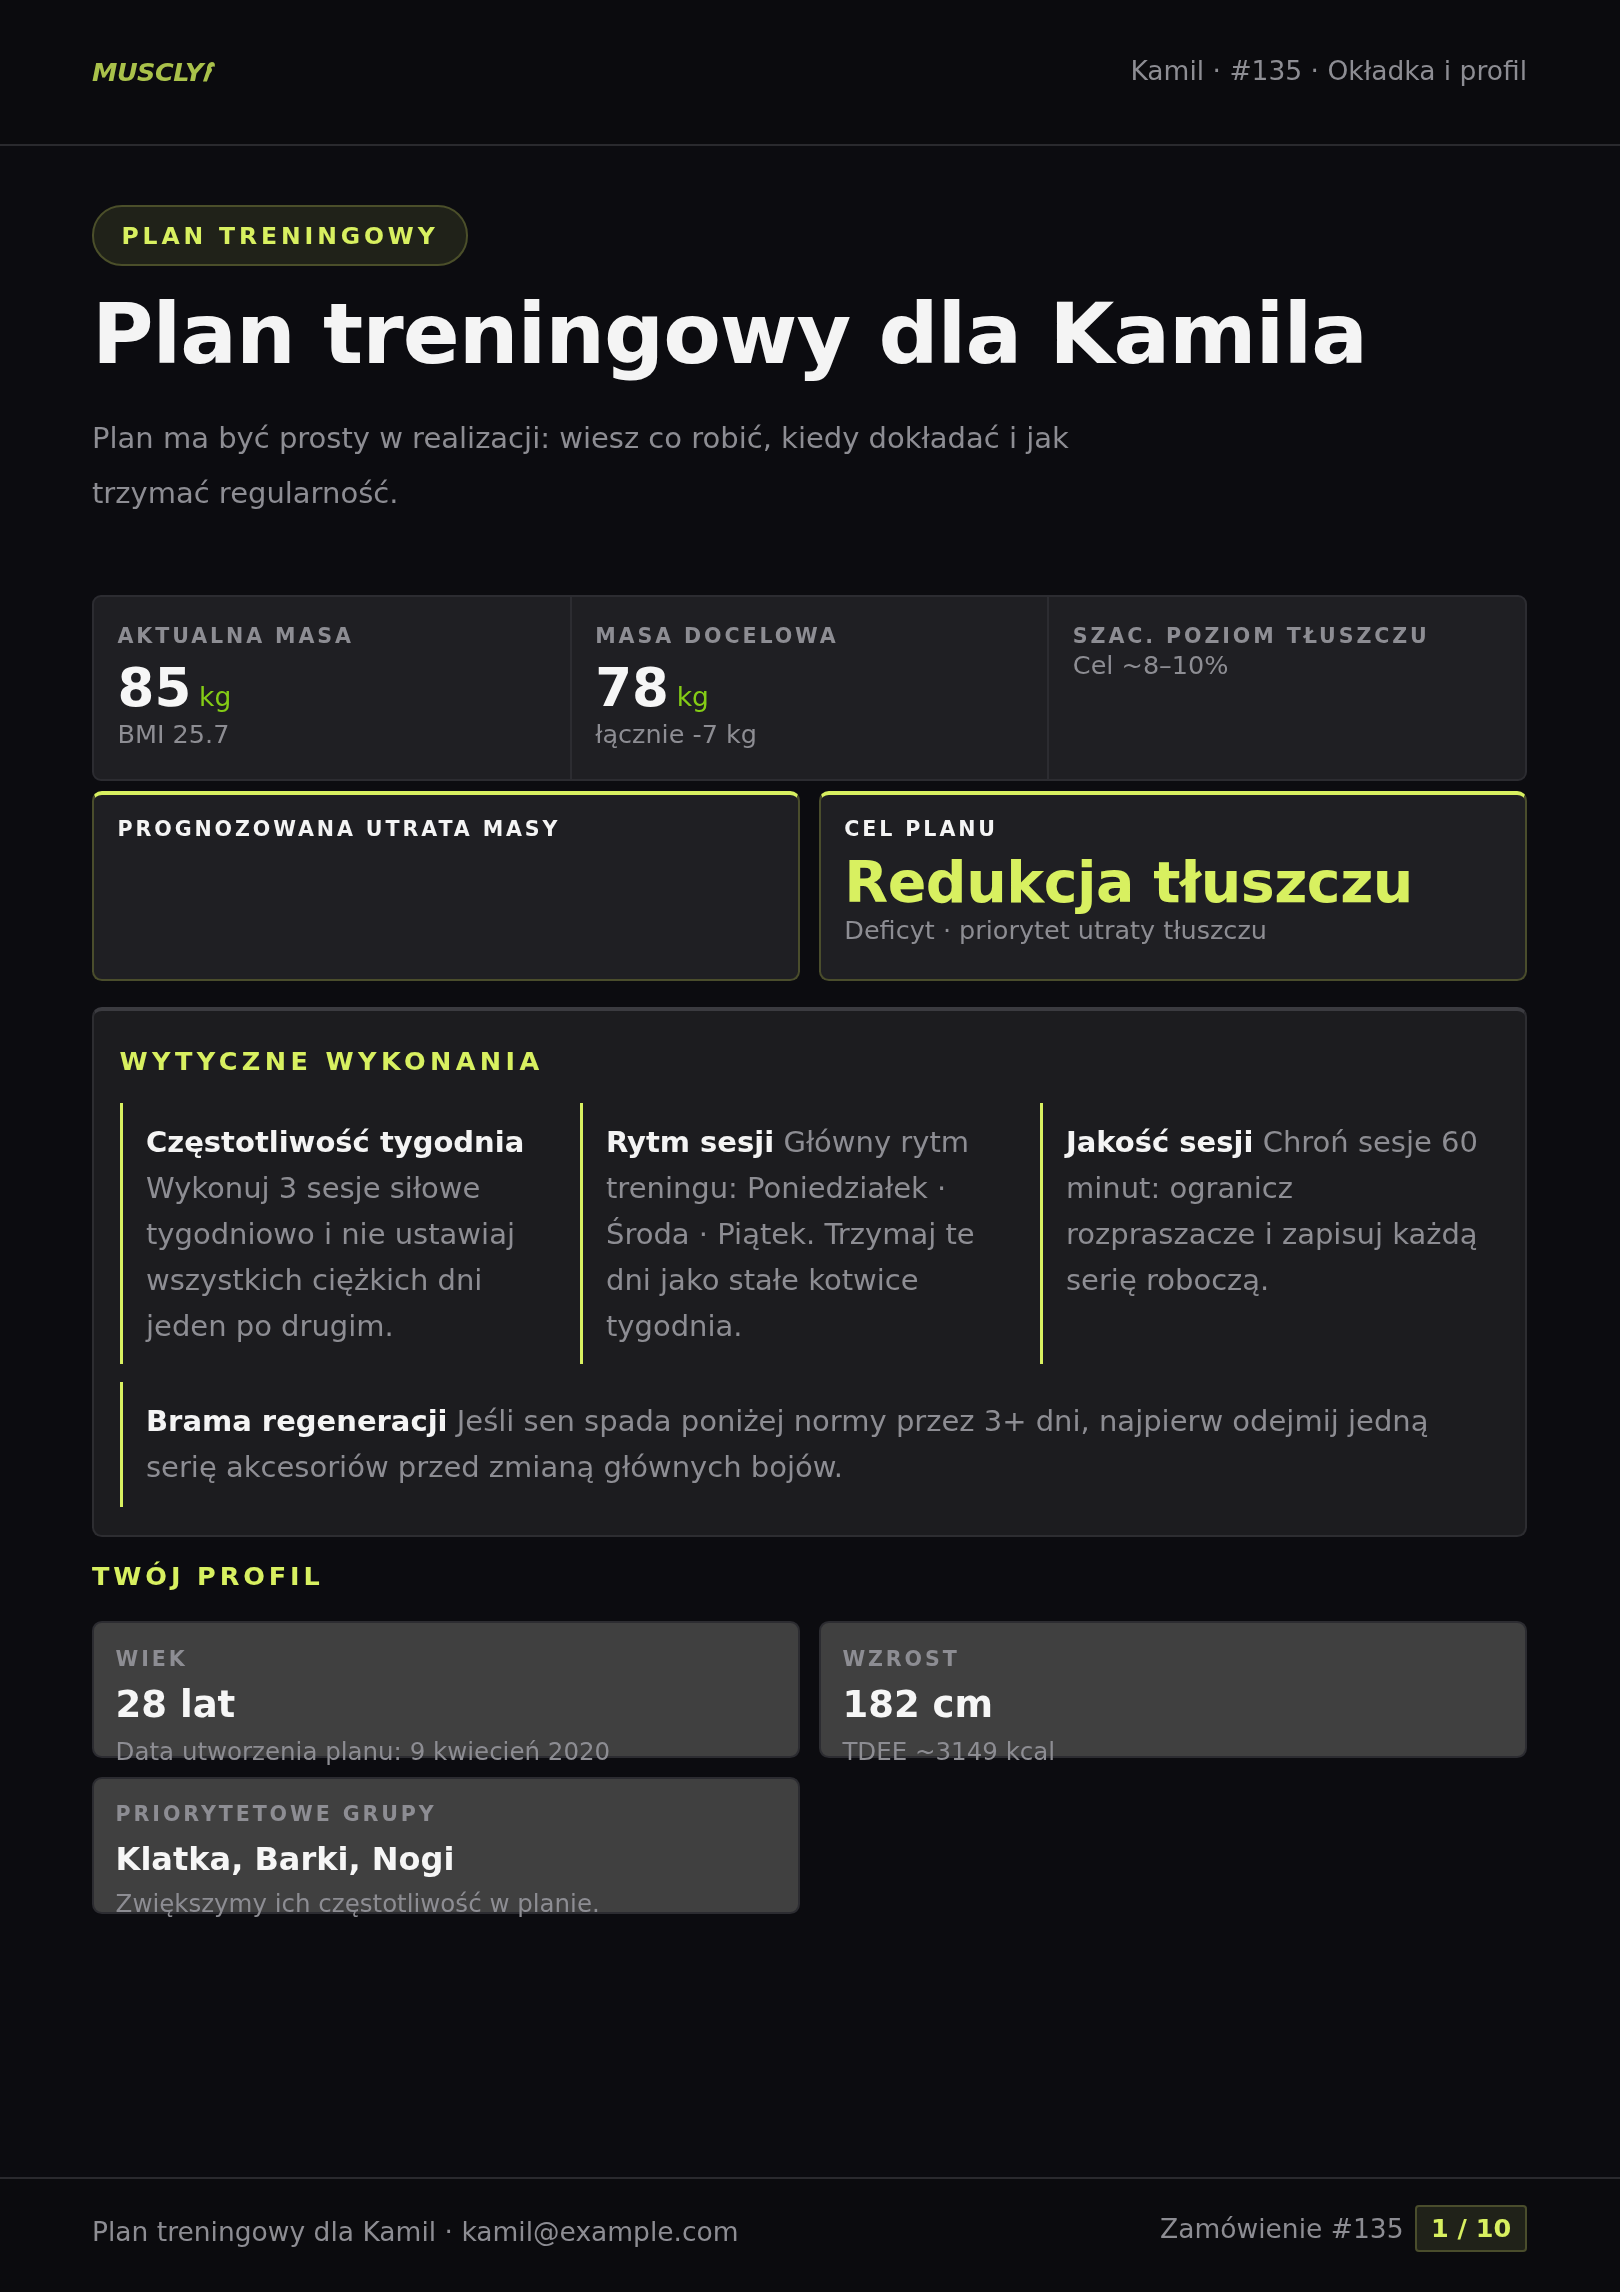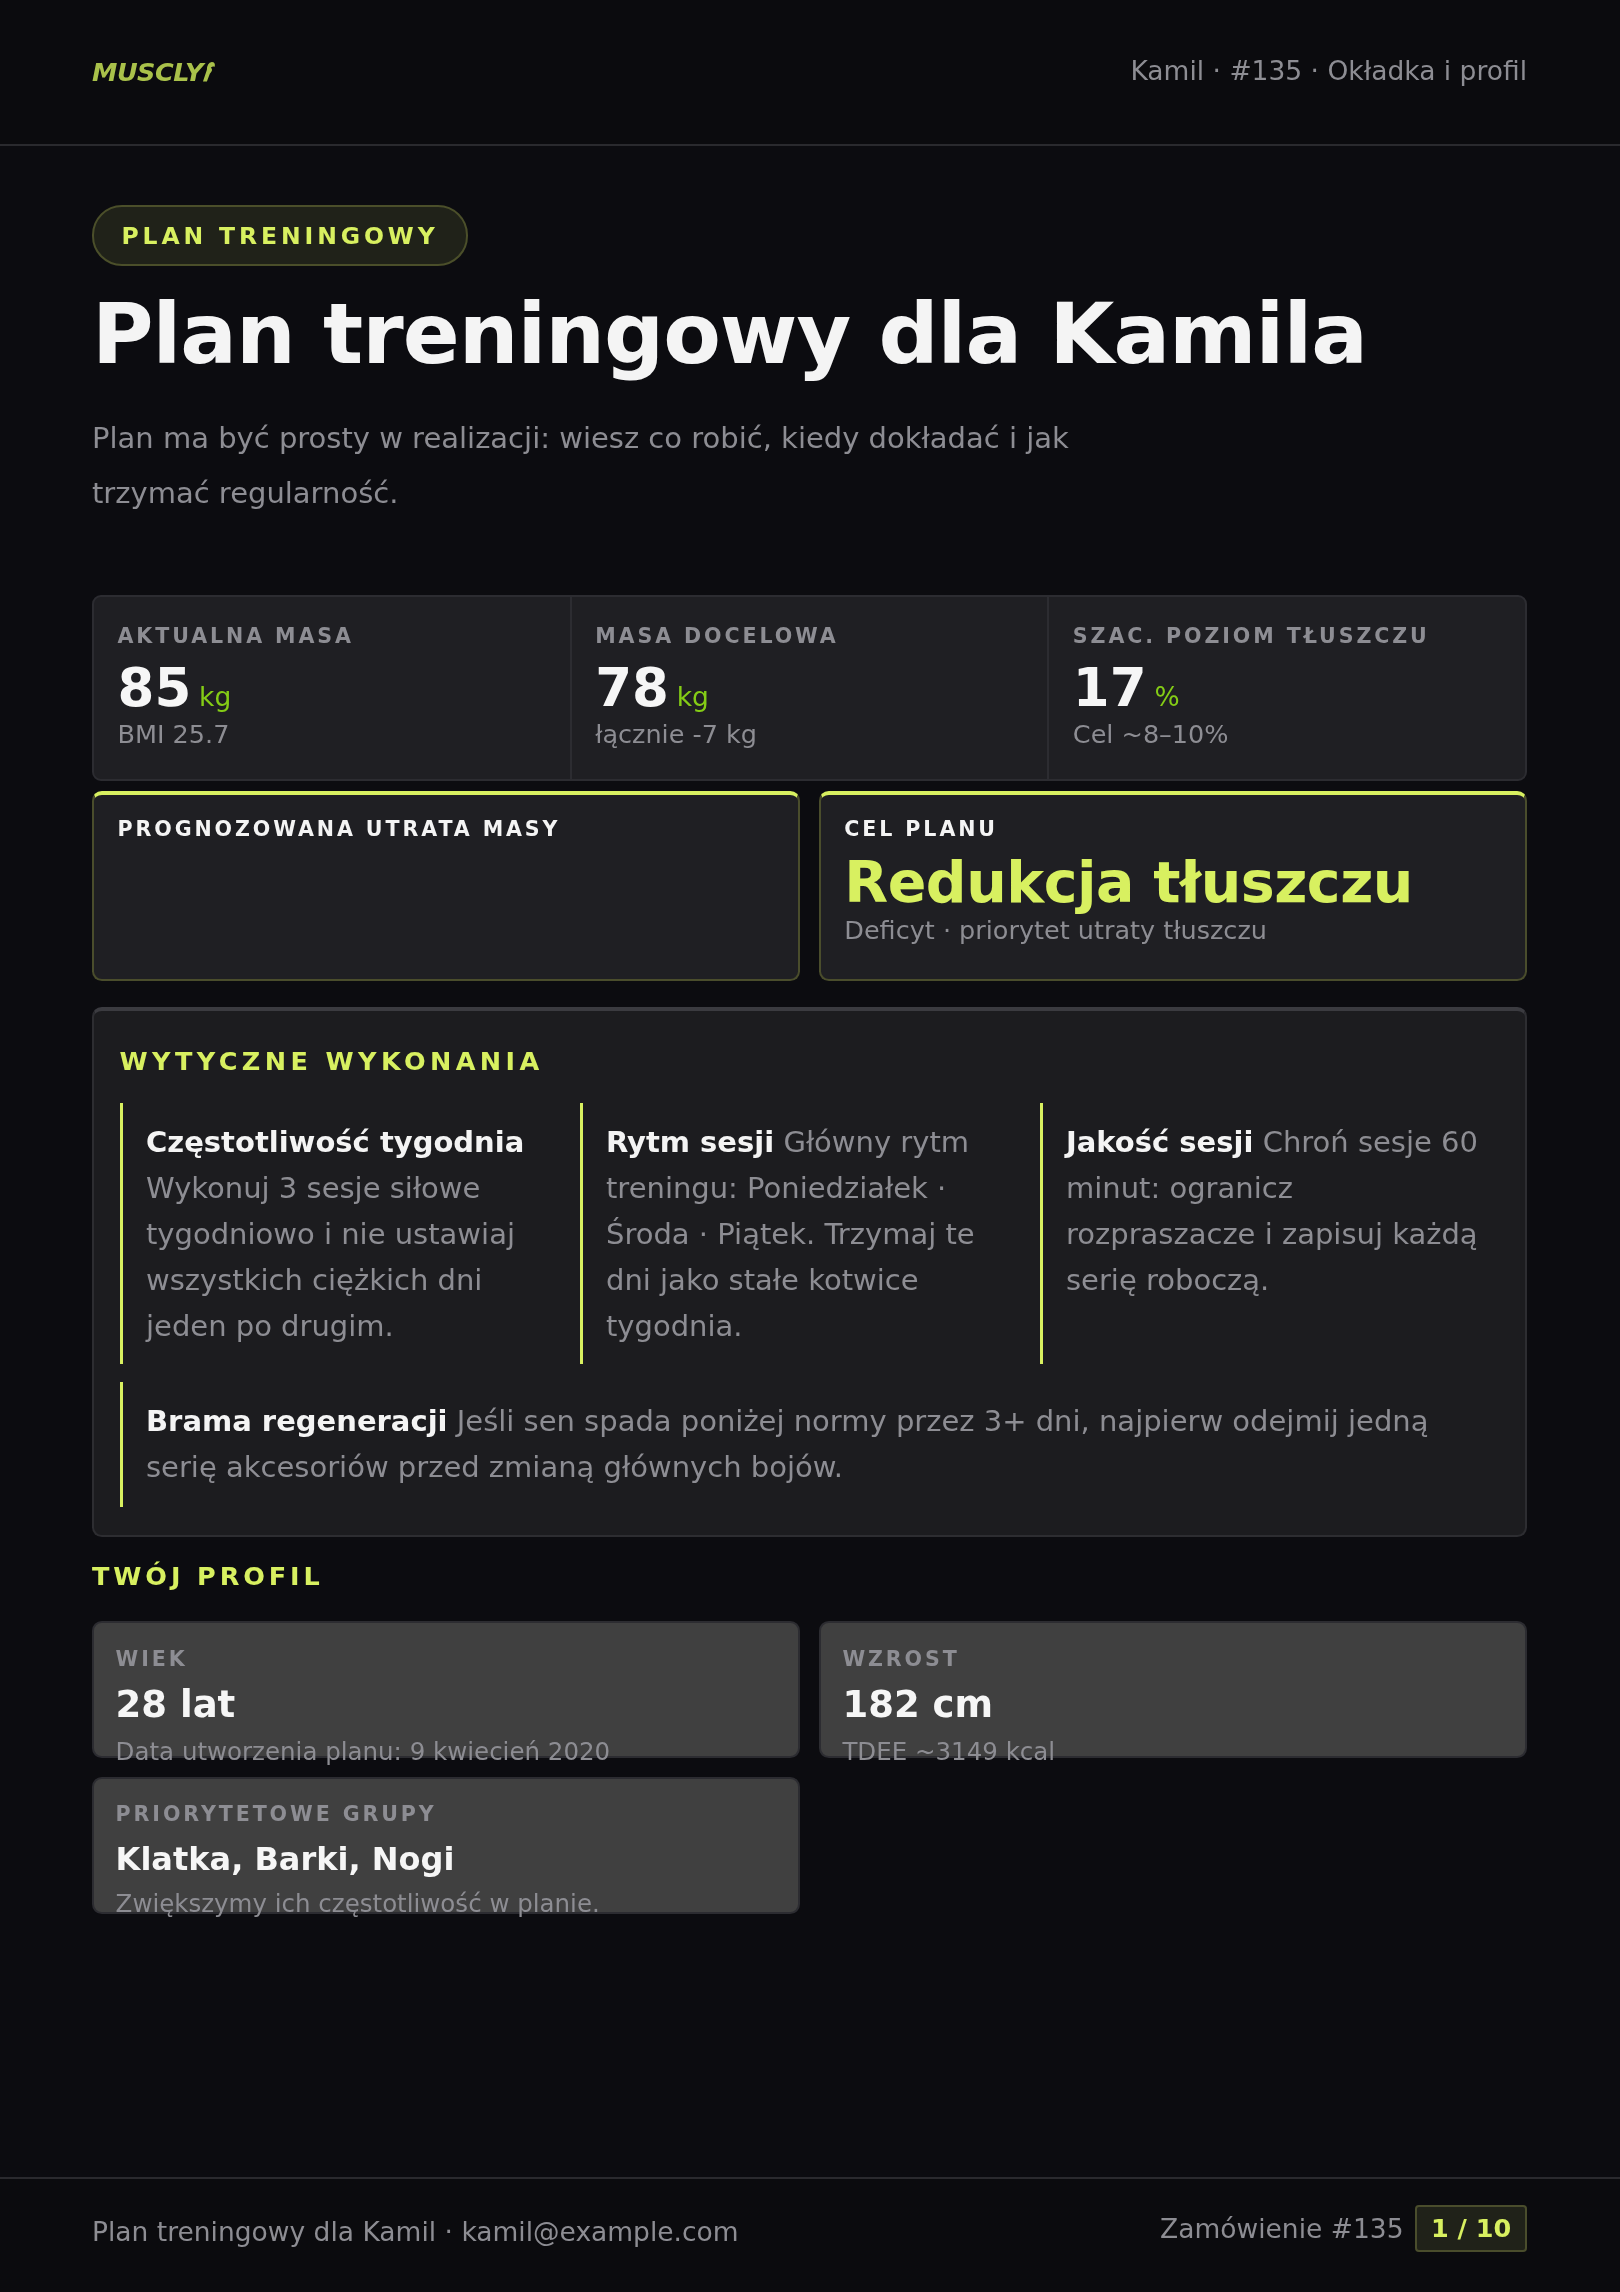--- a/index.html
+++ b/index.html
@@ -85,24 +85,20 @@
     <div class="stat">
       <div class="label">MASA DOCELOWA</div>
       <div class="stat-val">
           <span class="stat-num">78</span>
           <span class="stat-unit">kg</span>
         </div>
       <div class="stat-sub">łącznie -7 kg</div>
     </div>
     <div class="stat">
       <div class="label">SZAC. POZIOM TŁUSZCZU</div>
-      <div class="stat-val">
-          <span class="stat-num">17</span>
-          <span class="stat-unit">%</span>
-        </div>
       <div class="stat-sub">Cel ~8–10%</div>
     </div>
   </div>
 
   <div class="hl-row">
     <div class="hl-card">
       <div class="hl-label">PROGNOZOWANA UTRATA MASY</div>
     </div>
     <div class="hl-card">
       <div class="hl-label">CEL PLANU</div>

